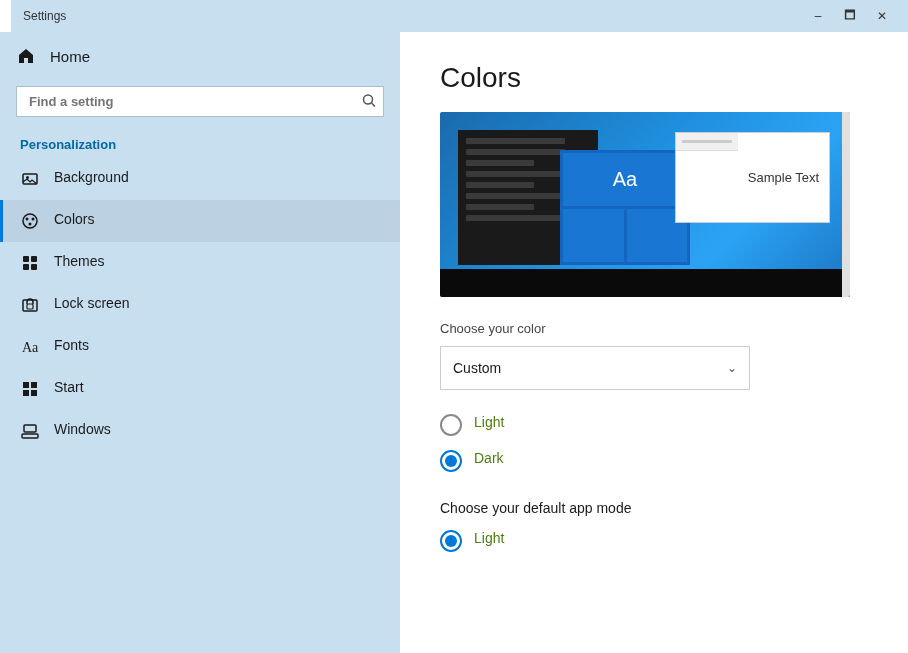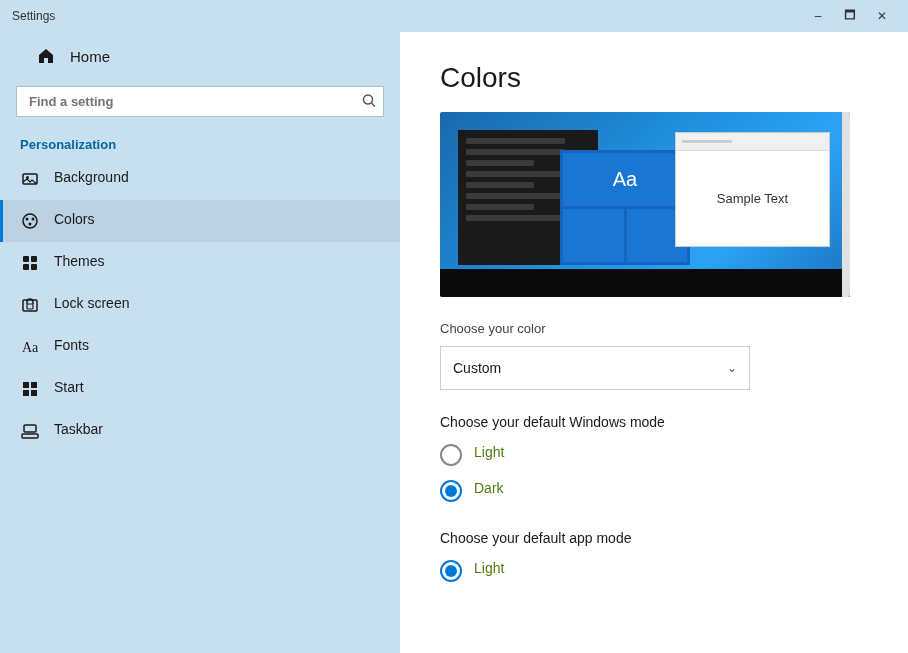--- a/index.html
+++ b/index.html
@@ -14,20 +14,21 @@
     }
     
     .title-bar {
       background: #c8dff0;
       display: flex;
       align-items: center;
       justify-content: space-between;
       padding: 0 12px;
       height: 32px;
       flex-shrink: 0;
+      margin-left: 11px;
     }
     .title-bar-title {
       font-size: 12px;
       color: #333;
     }
     .title-bar-controls {
       display: flex;
       gap: 4px;
     }
     .title-bar-btn {
@@ -57,21 +58,21 @@
       background: #c8dff0;
       display: flex;
       flex-direction: column;
       padding: 0;
       flex-shrink: 0;
     }
     .sidebar-home {
       display: flex;
       align-items: center;
       gap: 14px;
-      padding: 14px 36px;
+      padding: 14px 16px;
       font-size: 15px;
       color: #1a1a1a;
       cursor: pointer;
     }
     .sidebar-search {
       margin: 6px 16px 12px;
       position: relative;
     }
     .sidebar-search input {
       width: 100%;
@@ -213,25 +214,25 @@
       grid-column: 1 / 3;
       font-size: 20px;
     }
     .preview-tile.sub { font-size: 10px; }
     
     .preview-window {
       position: absolute;
       right: 20px;
       top: 20px;
       width: 155px;
-      height: 115px;
+      height: 91px;
       background: #fff;
       border: 1px solid #ccc;
       display: flex;
-      flex-direction: column;
+      flex-direction: row;
     }
     .preview-window-title {
       height: 18px;
       background: #f0f0f0;
       border-bottom: 1px solid #ddd;
       display: flex;
       align-items: center;
       padding: 0 6px;
     }
     .preview-window-line {
@@ -437,21 +438,21 @@
       <span>Start</span>
     </div>
 
     <div class="sidebar-item">
       <span class="sidebar-icon">
         <svg width="18" height="18" viewBox="0 0 18 18" fill="none">
           <rect x="1" y="12" width="16" height="4" rx="1" stroke="#1a1a1a" stroke-width="1.5" fill="none"></rect>
           <rect x="3" y="3" width="12" height="7" rx="1" stroke="#1a1a1a" stroke-width="1.5" fill="none"></rect>
         </svg>
       </span>
-      <span>Taskbar</span>
+      <span>Windows</span>
     </div>
   </div>
 
   <div class="content">
     <h1 class="content-title">Colors</h1>
 
     <div class="preview-container">
       <div class="preview-inner">
 
         <div class="preview-panel-left">
@@ -488,21 +489,20 @@
 
     <div class="dropdown-row">
       <div class="setting-label">Choose your color</div>
       <div class="dropdown">
         <span>Custom</span>
         <span class="chevron">⌄</span>
       </div>
     </div>
 
     <div>
-      <div class="section-heading">Choose your default Windows mode</div>
       <div class="radio-group">
 
         <div class="radio-item">
           <div class="radio-circle"></div>
           <span>Light</span>
         </div>
 
         <div class="radio-item">
           <div class="radio-circle checked"></div>
           <span>Dark</span>

